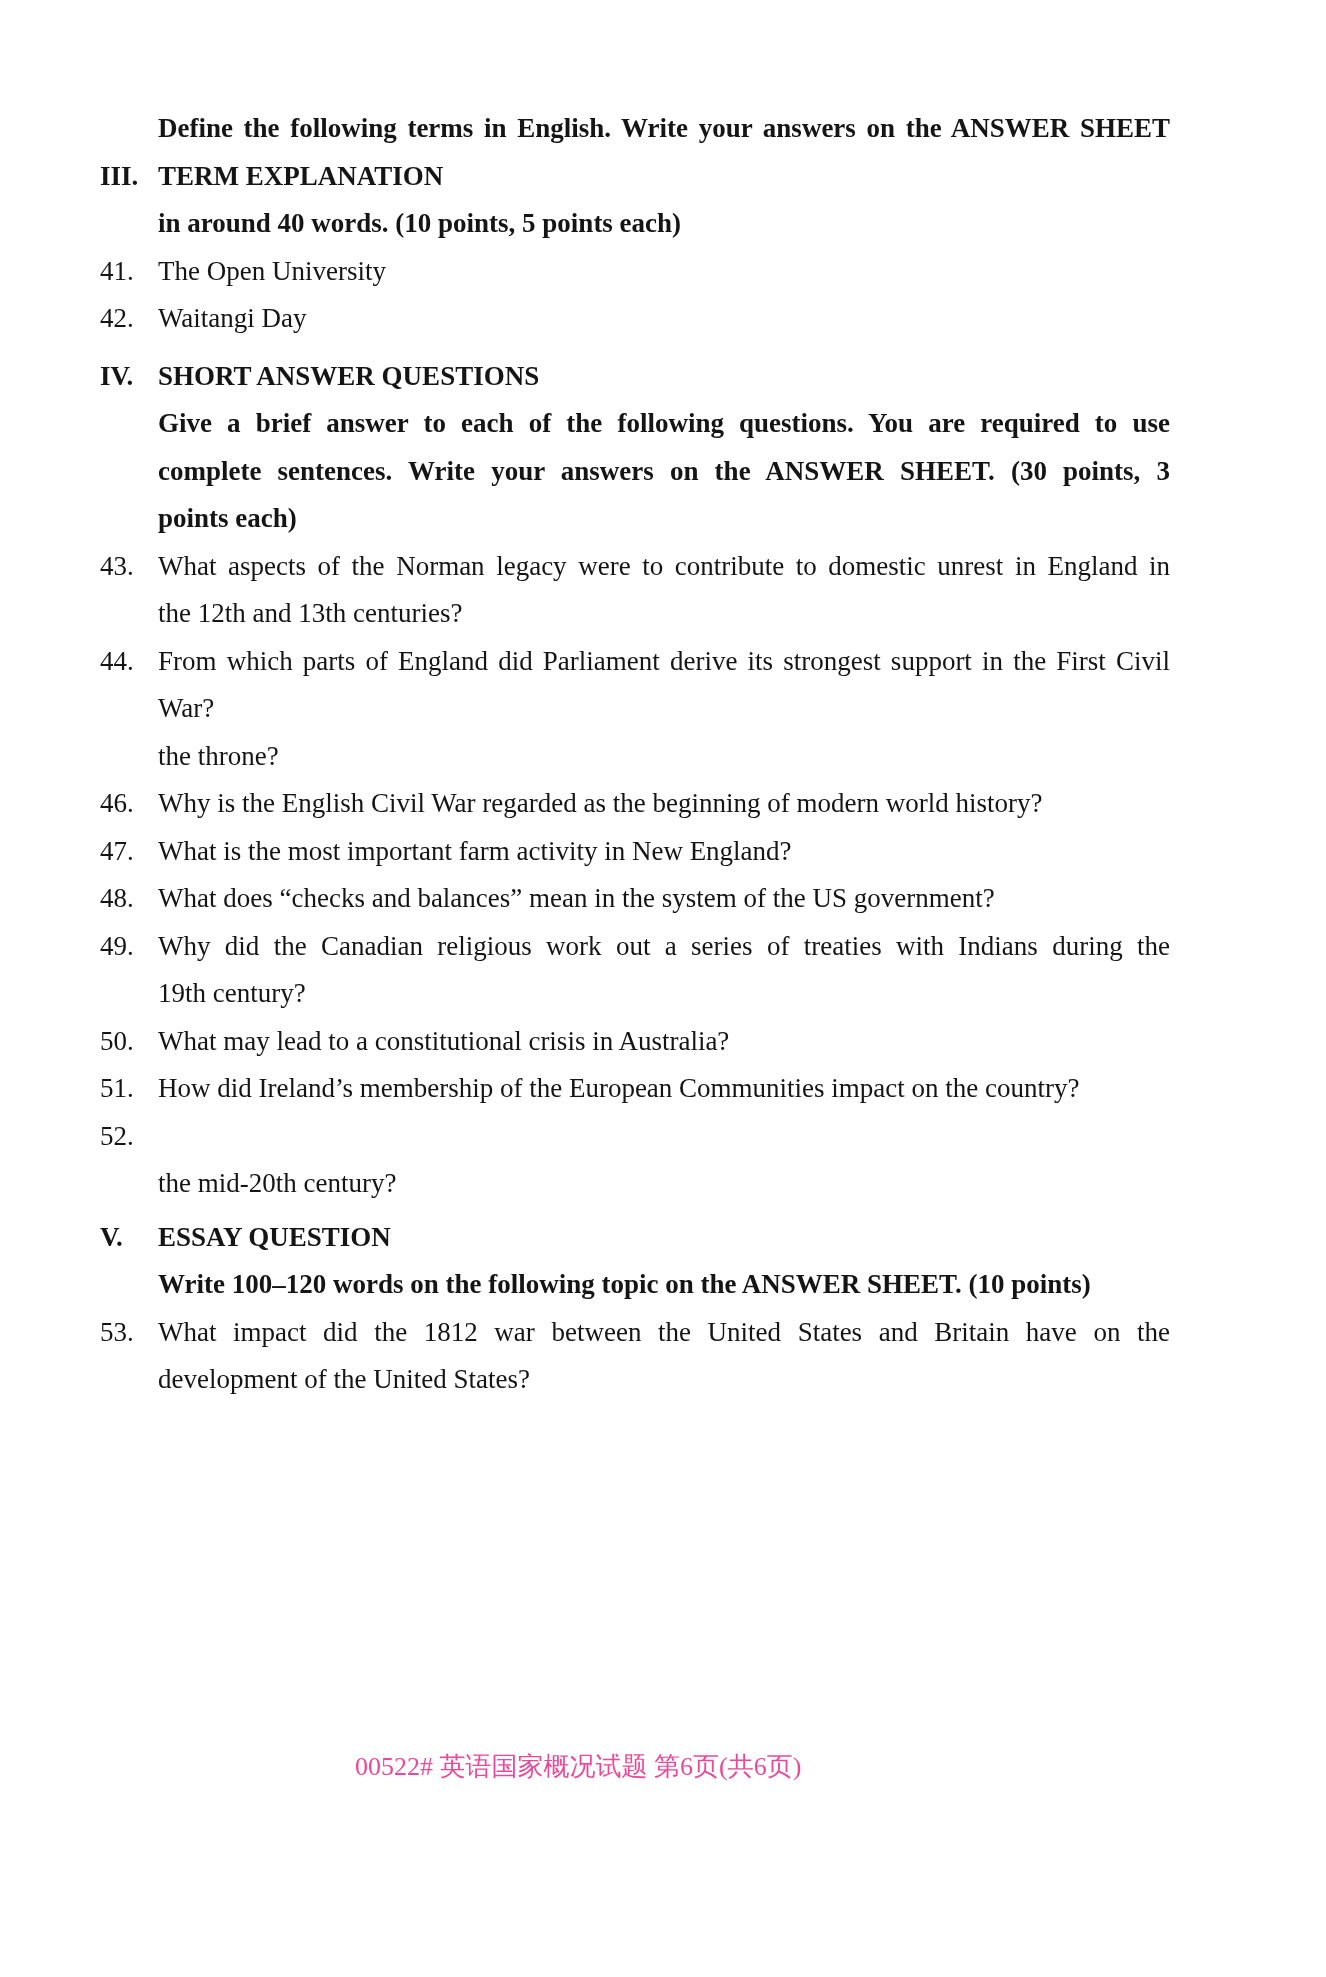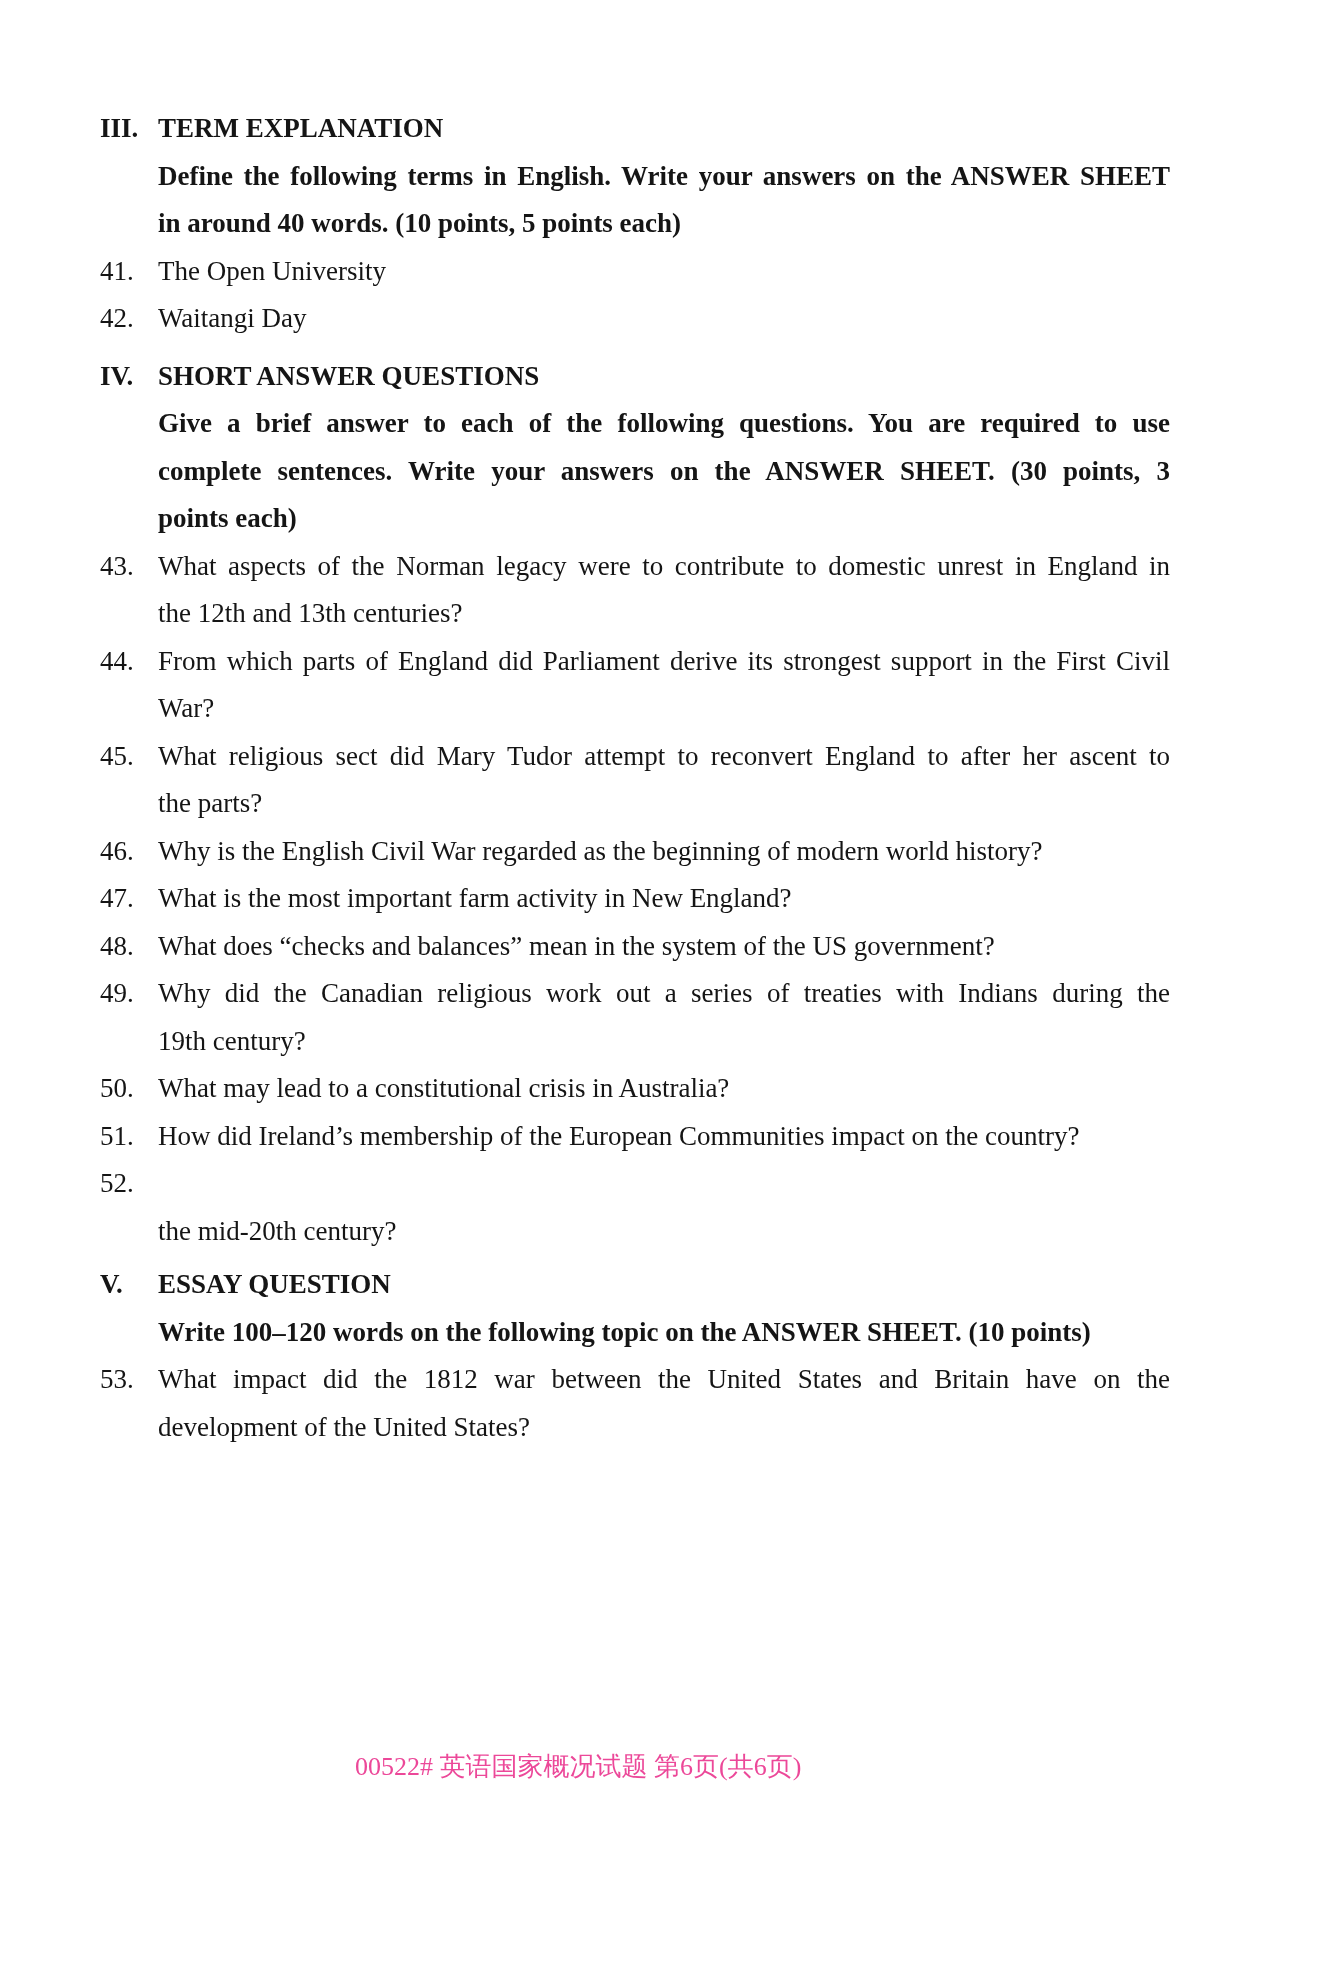--- a/index.html
+++ b/index.html
@@ -53,26 +53,26 @@
     white-space: nowrap;
   }
 </style>
 </head>
 <body>
 
 <div class="page">
 
   <section class="sec sec-iii">
     <div class="row">
+      <div class="num"></div>
+      <div class="txt b fill">Define the following terms in English. Write your answers on the ANSWER SHEET</div>
+    </div>
+    <div class="row">
       <div class="num b">III.</div>
       <div class="txt b">TERM EXPLANATION</div>
-    </div>
-    <div class="row">
-      <div class="num"></div>
-      <div class="txt b fill">Define the following terms in English. Write your answers on the ANSWER SHEET</div>
     </div>
     <div class="row">
       <div class="num"></div>
       <div class="txt b">in around 40 words. (10 points, 5 points each)</div>
     </div>
     <div class="row">
       <div class="num">41.</div>
       <div class="txt">The Open University</div>
     </div>
     <div class="row">
@@ -111,26 +111,22 @@
     <div class="row">
       <div class="num">44.</div>
       <div class="txt fill">From which parts of England did Parliament derive its strongest support in the First Civil</div>
     </div>
     <div class="row">
       <div class="num"></div>
       <div class="txt">War?</div>
     </div>
 
     <div class="row">
-      <div class="num">45.</div>
-      <div class="txt fill">What religious sect did Mary Tudor attempt to reconvert England to after her ascent to</div>
-    </div>
-    <div class="row">
       <div class="num"></div>
-      <div class="txt">the parts?</div>
+      <div class="txt">the throne?</div>
     </div>
 
     <div class="row">
       <div class="num">46.</div>
       <div class="txt">Why is the English Civil War regarded as the beginning of modern world history?</div>
     </div>
 
     <div class="row">
       <div class="num">47.</div>
       <div class="txt">What is the most important farm activity in New England?</div>

